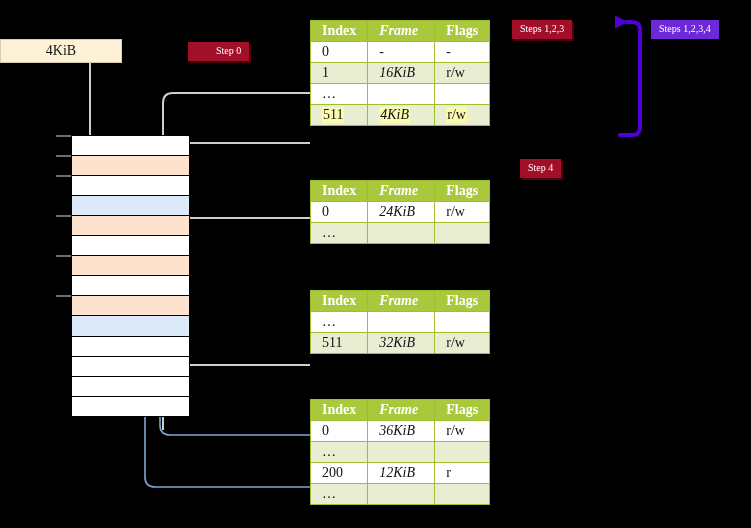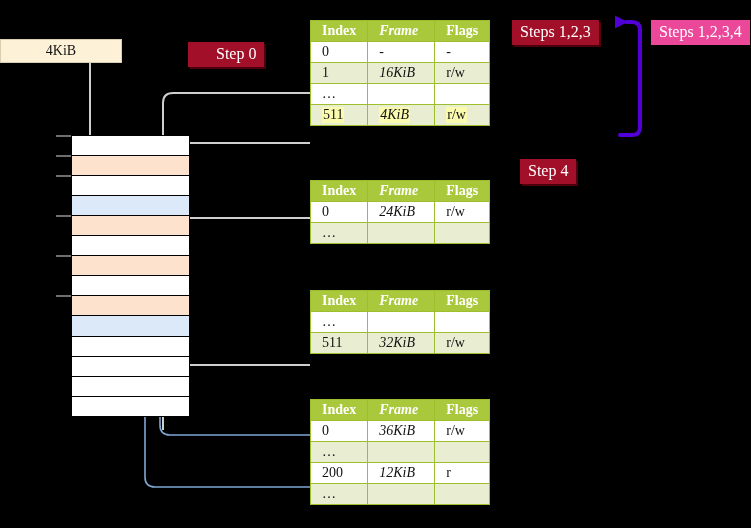--- a/index.html
+++ b/index.html
@@ -7,26 +7,26 @@
     width:751px;height:528px;position:relative;overflow:hidden;
     font-family:"Liberation Serif", serif;
   }
   .stage{position:absolute;left:0;top:0;width:751px;height:528px;}
 
   
   .wires{position:absolute;left:0;top:0;width:751px;height:528px;pointer-events:none;}
 
   
   .badge{
-    position:absolute;color:#fff;font-size:16px;line-height:1;
+    position:absolute;color:#fff;font-size:10px;line-height:1;
     padding:4px 8px 5px 8px;white-space:nowrap;
     font-family:"Liberation Serif", serif;
   }
   .badge-dark-red{background:#a10f28;box-shadow:2px 2px 0 rgba(90,0,14,.85);}
-  .badge-violet{background:#ec4899;}
+  .badge-violet{background:#6d28d9;}
 
   
   .kib-box{
     position:absolute;background:#fdf2d8;border:1px solid #d9cfae;
     color:#111;font-size:14px;text-align:center;
     display:flex;align-items:center;justify-content:center;
   }
 
   
   .memgrid{position:absolute;}

